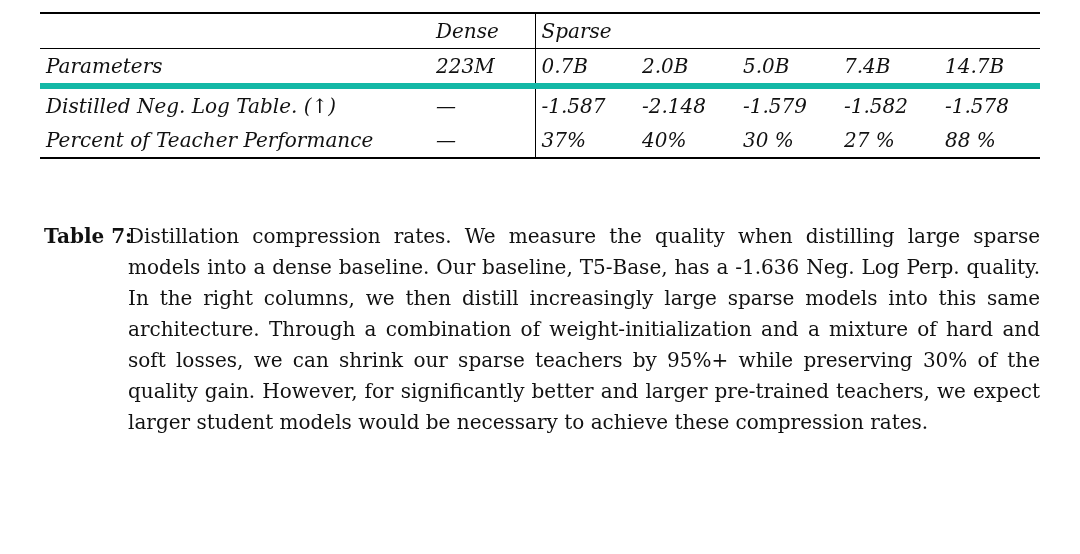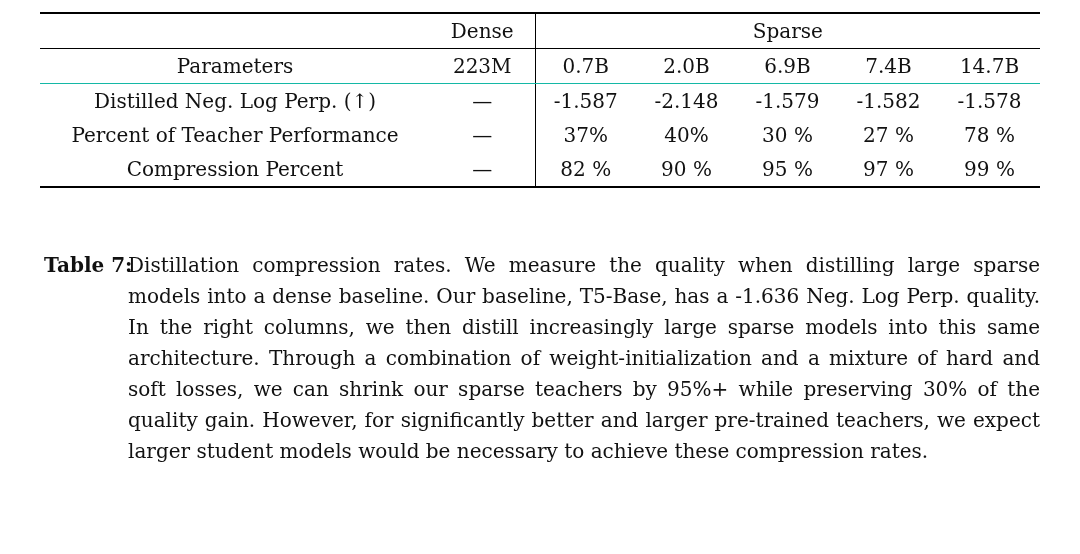--- a/index.html
+++ b/index.html
@@ -24,32 +24,33 @@
   
   table.results-table {
     border-collapse: collapse;
     width: 1000px;
     table-layout: fixed;
     border-top: 2px solid #000;
     border-bottom: 2px solid #000;
     font-size: 20px;
   }
   table.results-table td {
-    text-align: center;
+    text-align: left;
     vertical-align: middle;
     padding: 3px 6px;
     height: 28px;
     white-space: nowrap;
+    font-style: italic;
   }
   col.label-col   { width: 390px; }
   col.dense-col   { width: 105px; }
   col.sparse-col  { width: 101px; }
 
   tr.group-row td { border-bottom: 1px solid #000; }
-  tr.param-row td { border-bottom: 1px solid #14b8a6; }
+  tr.param-row td { border-bottom: 6px solid #14b8a6; }
 
   td.dense-cell { border-right: 1px solid #000; }
 
   
   .caption {
     position: relative;
     margin-top: 62px;
     width: 1000px;
     font-size: 20px;
     line-height: 31px;
@@ -88,55 +89,46 @@
       <td></td>
       <td class="dense-cell">Dense</td>
       <td colspan="5">Sparse</td>
     </tr>
 
     <tr class="param-row">
       <td>Parameters</td>
       <td class="dense-cell">223M</td>
       <td>0.7B</td>
       <td>2.0B</td>
-      <td>6.9B</td>
+      <td>5.0B</td>
       <td>7.4B</td>
       <td>14.7B</td>
     </tr>
 
 
     <tr>
-      <td>Distilled Neg. Log Perp. (↑)</td>
+      <td>Distilled Neg. Log Table. (↑)</td>
       <td class="dense-cell">—</td>
       <td>-1.587</td>
       <td>-2.148</td>
       <td>-1.579</td>
       <td>-1.582</td>
       <td>-1.578</td>
     </tr>
 
     <tr>
       <td>Percent of Teacher Performance</td>
       <td class="dense-cell">—</td>
       <td>37%</td>
       <td>40%</td>
       <td>30 %</td>
       <td>27 %</td>
-      <td>78 %</td>
+      <td>88 %</td>
     </tr>
 
-    <tr>
-      <td>Compression Percent</td>
-      <td class="dense-cell">—</td>
-      <td>82 %</td>
-      <td>90 %</td>
-      <td>95 %</td>
-      <td>97 %</td>
-      <td>99 %</td>
-    </tr>
   </tbody>
     </table>
 
   <div class="caption">
     <span class="caption-label">Table 7:</span>
     <div class="caption-text">Distillation compression rates. We measure the quality when distilling large sparse models into a dense baseline. Our baseline, T5-Base, has a -1.636 Neg. Log Perp. quality. In the right columns, we then distill increasingly large sparse models into this same architecture. Through a combination of weight-initialization and a mixture of hard and soft losses, we can shrink our sparse teachers by 95%+ while preserving 30% of the quality gain. However, for significantly better and larger pre-trained teachers, we expect larger student models would be necessary to achieve these compression rates.</div>
   </div>
 
 </div>
 

